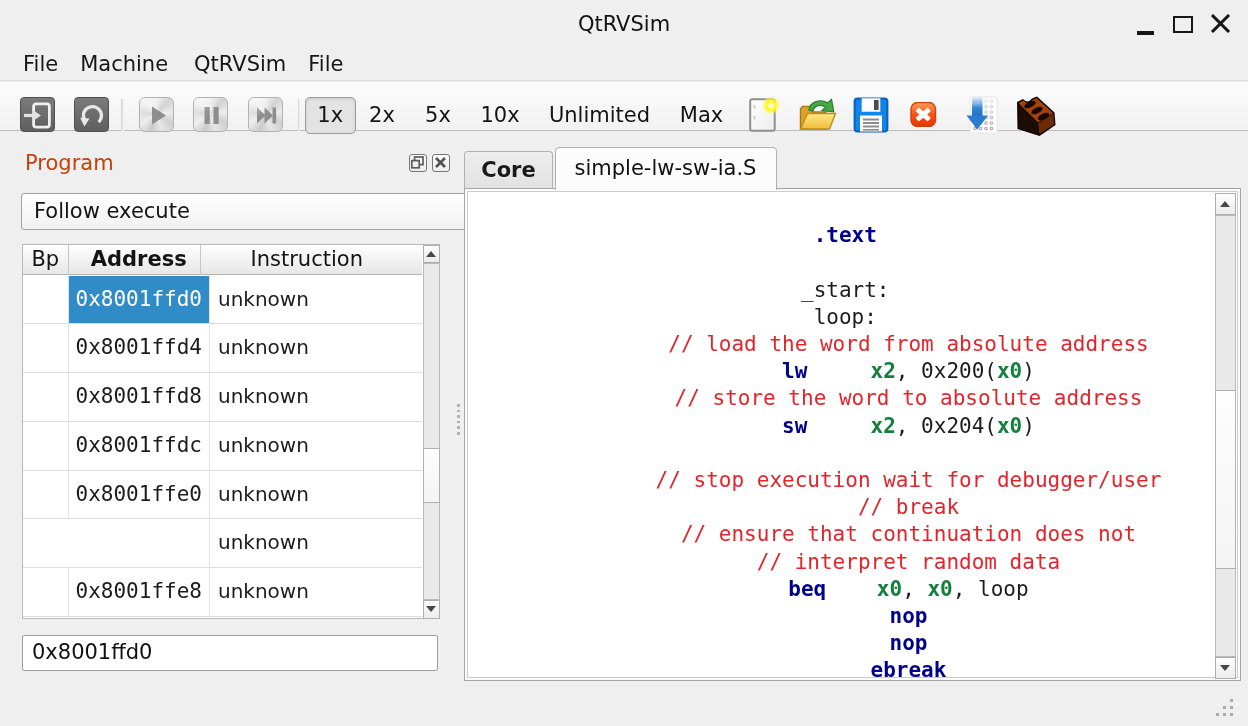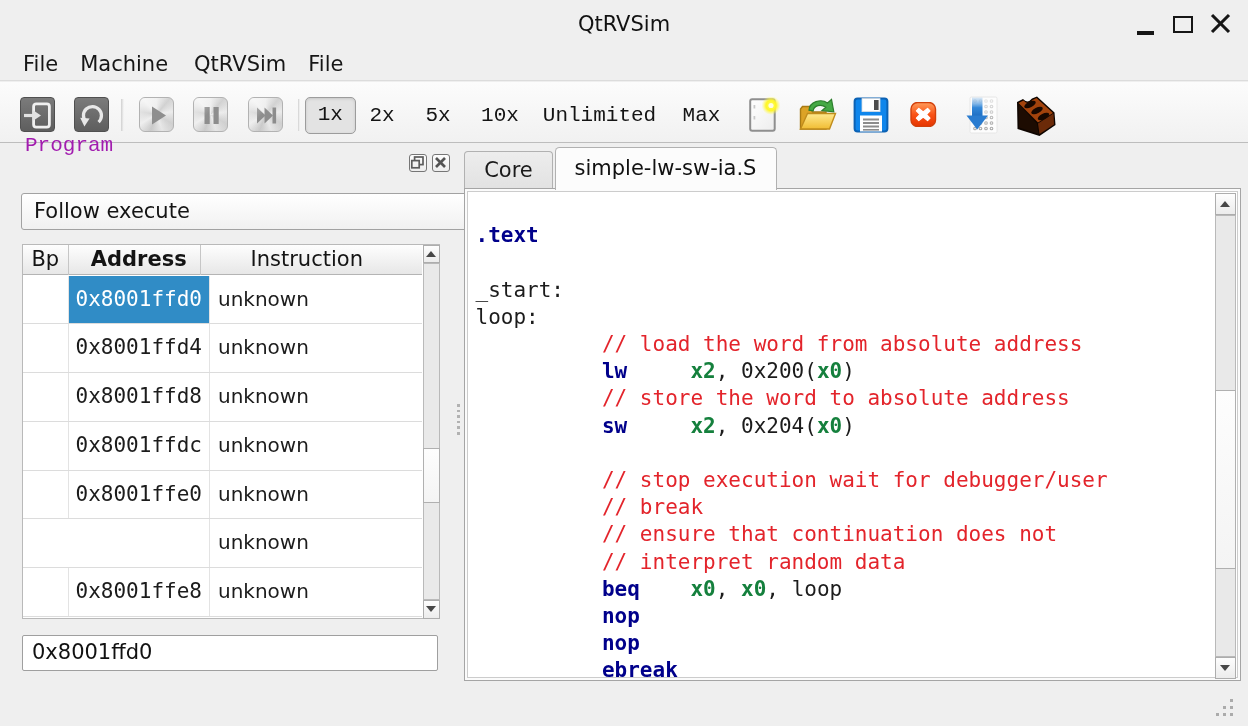--- a/index.html
+++ b/index.html
@@ -18,23 +18,23 @@
   #btn-maximize .box { position:absolute; left:9px; top:16px; width:20px; height:16.5px; border:2.8px solid #161616; }
   #btn-close { left:1202px; width:38px; }
 
   
   #menubar { position:absolute; left:0; top:48px; width:1248px; height:33px;
     display:flex; align-items:center; padding-left:12px; border-bottom:1px solid #dcdcdc; }
   .menu-item:nth-child(3) { margin-left:4px; }
   .menu-item { font-size:21px; color:#161616; padding:0 11px; height:33px; line-height:32px; }
 
   
-  #toolbar { position:absolute; left:0; top:82px; width:1248px; height:61px;
+  #toolbar { position:absolute; left:0; top:82px; width:1248px; height:49px;
     background:linear-gradient(#fcfcfc,#f1f1f1); border-bottom:1.5px solid #bdbdbd;
-    display:flex; align-items:flex-start;font-family:Liberation Mono, monospace; }
+    display:flex; align-items:flex-start; }
   .tbtn { position:relative; margin-top:15px; width:35px; height:35px; border-radius:4px; flex:none; }
   .tbtn.dark { background:linear-gradient(#7b7b7b,#5e5e5e); border:1px solid #505050; }
   .tbtn.metal { border:1.5px solid #b2b2b2; border-radius:6px;
     background:
       conic-gradient(from 0deg at 50% 50%, #ededed 0deg, #d2d2d2 40deg, #f2f2f2 80deg, #d8d8d8 120deg, #efefef 160deg, #cdcdcd 200deg, #eeeeee 240deg, #d5d5d5 280deg, #f0f0f0 320deg, #ededed 360deg); }
   .tbtn.metal:after { content:""; position:absolute; inset:0; border-radius:5px;
     background: linear-gradient(135deg, rgba(255,255,255,.55), rgba(255,255,255,0) 45%, rgba(120,120,120,.12) 100%); }
   .tbtn svg { position:absolute; left:0; top:0; }
   .tsep { flex:none; width:2.5px; height:32px; margin-top:17px;
     background:linear-gradient(90deg,#cfcfcf,#f8f8f8); }
@@ -56,21 +56,21 @@
   #speed-5 { margin-left:8px;  width:65px; }
   .ticon { flex:none; position:relative; }
   #tb-new     { margin-left:14px; margin-top:14.5px; width:32px; height:36px; }
   #tb-open    { margin-left:18px; margin-top:16px;   width:40px; height:34px; }
   #tb-save    { margin-left:15px; margin-top:15px;   width:36px; height:36px; }
   #tb-close   { margin-left:21px; margin-top:20px;   width:27px; height:25px; }
   #tb-compile { margin-left:25px; margin-top:14px;   width:36px; height:38px; }
   #tb-build   { margin-left:14px; margin-top:13.5px;  width:44px; height:41px; }
 
   
-  #dock-title { position:absolute; left:25px; top:134px; font-size:21px; color:#a21caf;font-family:Liberation Mono, monospace; }
+  #dock-title { position:absolute; left:25px; top:151px; font-size:21px; color:#c2410c; }
   .dockbtn { position:absolute; top:153.5px; width:18px; height:18px; border:1.6px solid #767676;
     border-radius:3px; background:linear-gradient(#fdfdfd,#ededed); }
   #dock-float-btn { left:408.5px; }
   #dock-close-btn { left:431.5px; }
   .dockbtn svg { position:absolute; left:0; top:0; }
 
   #view-combo { position:absolute; left:21px; top:193px; width:487px; height:36.5px;
     border:1.5px solid #a2a2a2; border-radius:3px; background:linear-gradient(#ffffff,#f1f1f1); }
   #view-combo .val { position:absolute; left:12px; top:0; line-height:34px; font-size:21px; color:#141414; }
   #view-combo .arrow { position:absolute; right:13px; top:14px; width:0; height:0;
@@ -113,26 +113,26 @@
     background:#ffffff; border:1.5px solid #9f9f9f; border-radius:2px; }
   #address-input .val { position:absolute; left:9px; top:0; line-height:33.5px; font-size:21px; color:#111; }
 
   
   #splitter-handle { position:absolute; left:457px; top:404px; width:3px; height:32px; }
   #splitter-handle i { position:absolute; left:0; width:2.6px; height:2.6px; background:#b2b2b2; }
 
   
   #tab-core { position:absolute; left:464px; top:150.5px; width:89px; height:37.5px;
     background:linear-gradient(#ededed,#e2e2e2); border:1.5px solid #b1b1b1; border-bottom:none;
-    border-radius:4px 4px 0 0; text-align:center; line-height:36px; font-size:21px; color:#1a1a1a; }
+    border-radius:4px 4px 0 0; text-align:center; line-height:36px; font-size:21px; color:#1a1a1a;font-weight:bold; }
   #tab-file { position:absolute; left:554.5px; top:146.5px; width:222px; height:43px;
     background:#fcfcfc; border:1.5px solid #b1b1b1; border-bottom:none;
     border-radius:4.5px 4.5px 0 0; text-align:center; line-height:41px; font-size:21px; color:#111; z-index:3; }
   #editor-pane { position:absolute; left:464px; top:188px; width:776.5px; height:493px;
-    background:#fbfbfb; border:1.5px solid #a5a5a5; z-index:2; }
+    background:#fbfbfb; border:1.5px solid #a5a5a5; z-index:2;text-align:center; }
   #editor-frame { position:absolute; left:2px; top:2px; right:2px; bottom:2px;
     border:1px solid #cccccc; background:#ffffff; }
   #code-view { position:absolute; left:1px; top:1px; width:746px; height:486px; overflow:hidden;
     font-family:"DejaVu Sans Mono", monospace; font-size:21px; line-height:27.2px; white-space:pre; }
   #code-view .lines { padding:2px 0 0 6.5px; }
   .tok-d, .tok-i { color:#00008b; font-weight:bold; }
   .tok-r { color:#15803d; font-weight:bold; }
   .tok-c { color:#e3242b; }
   .tok-p { color:#1c1c1c; }
 

